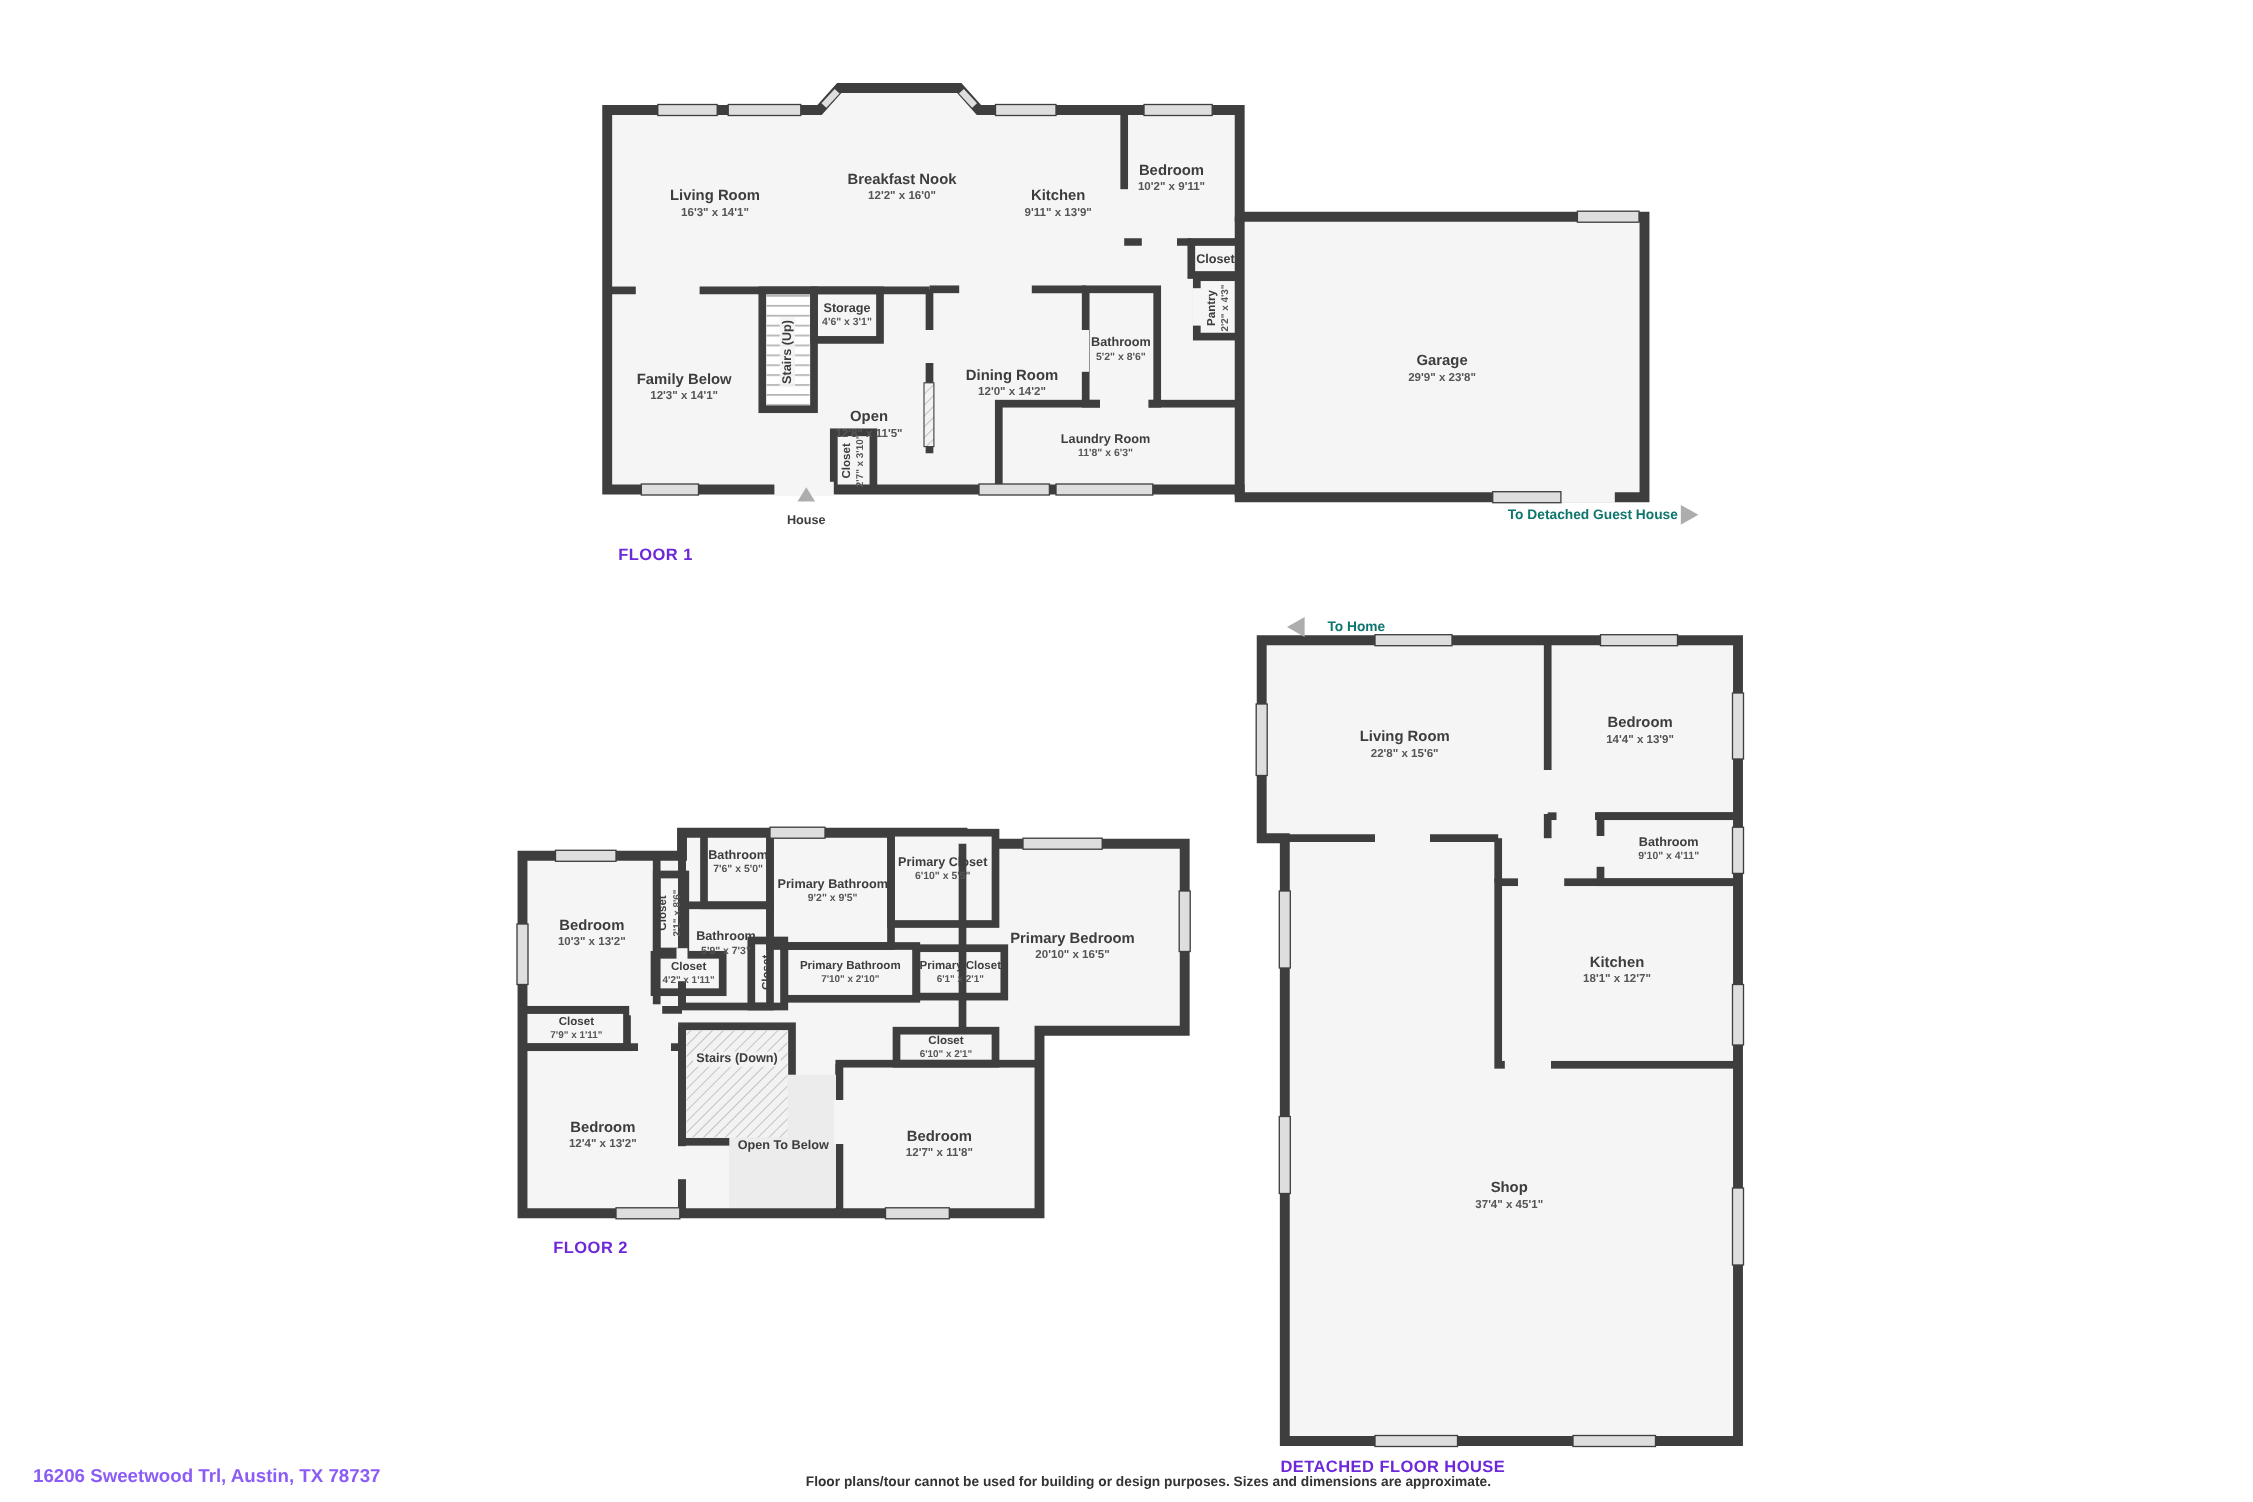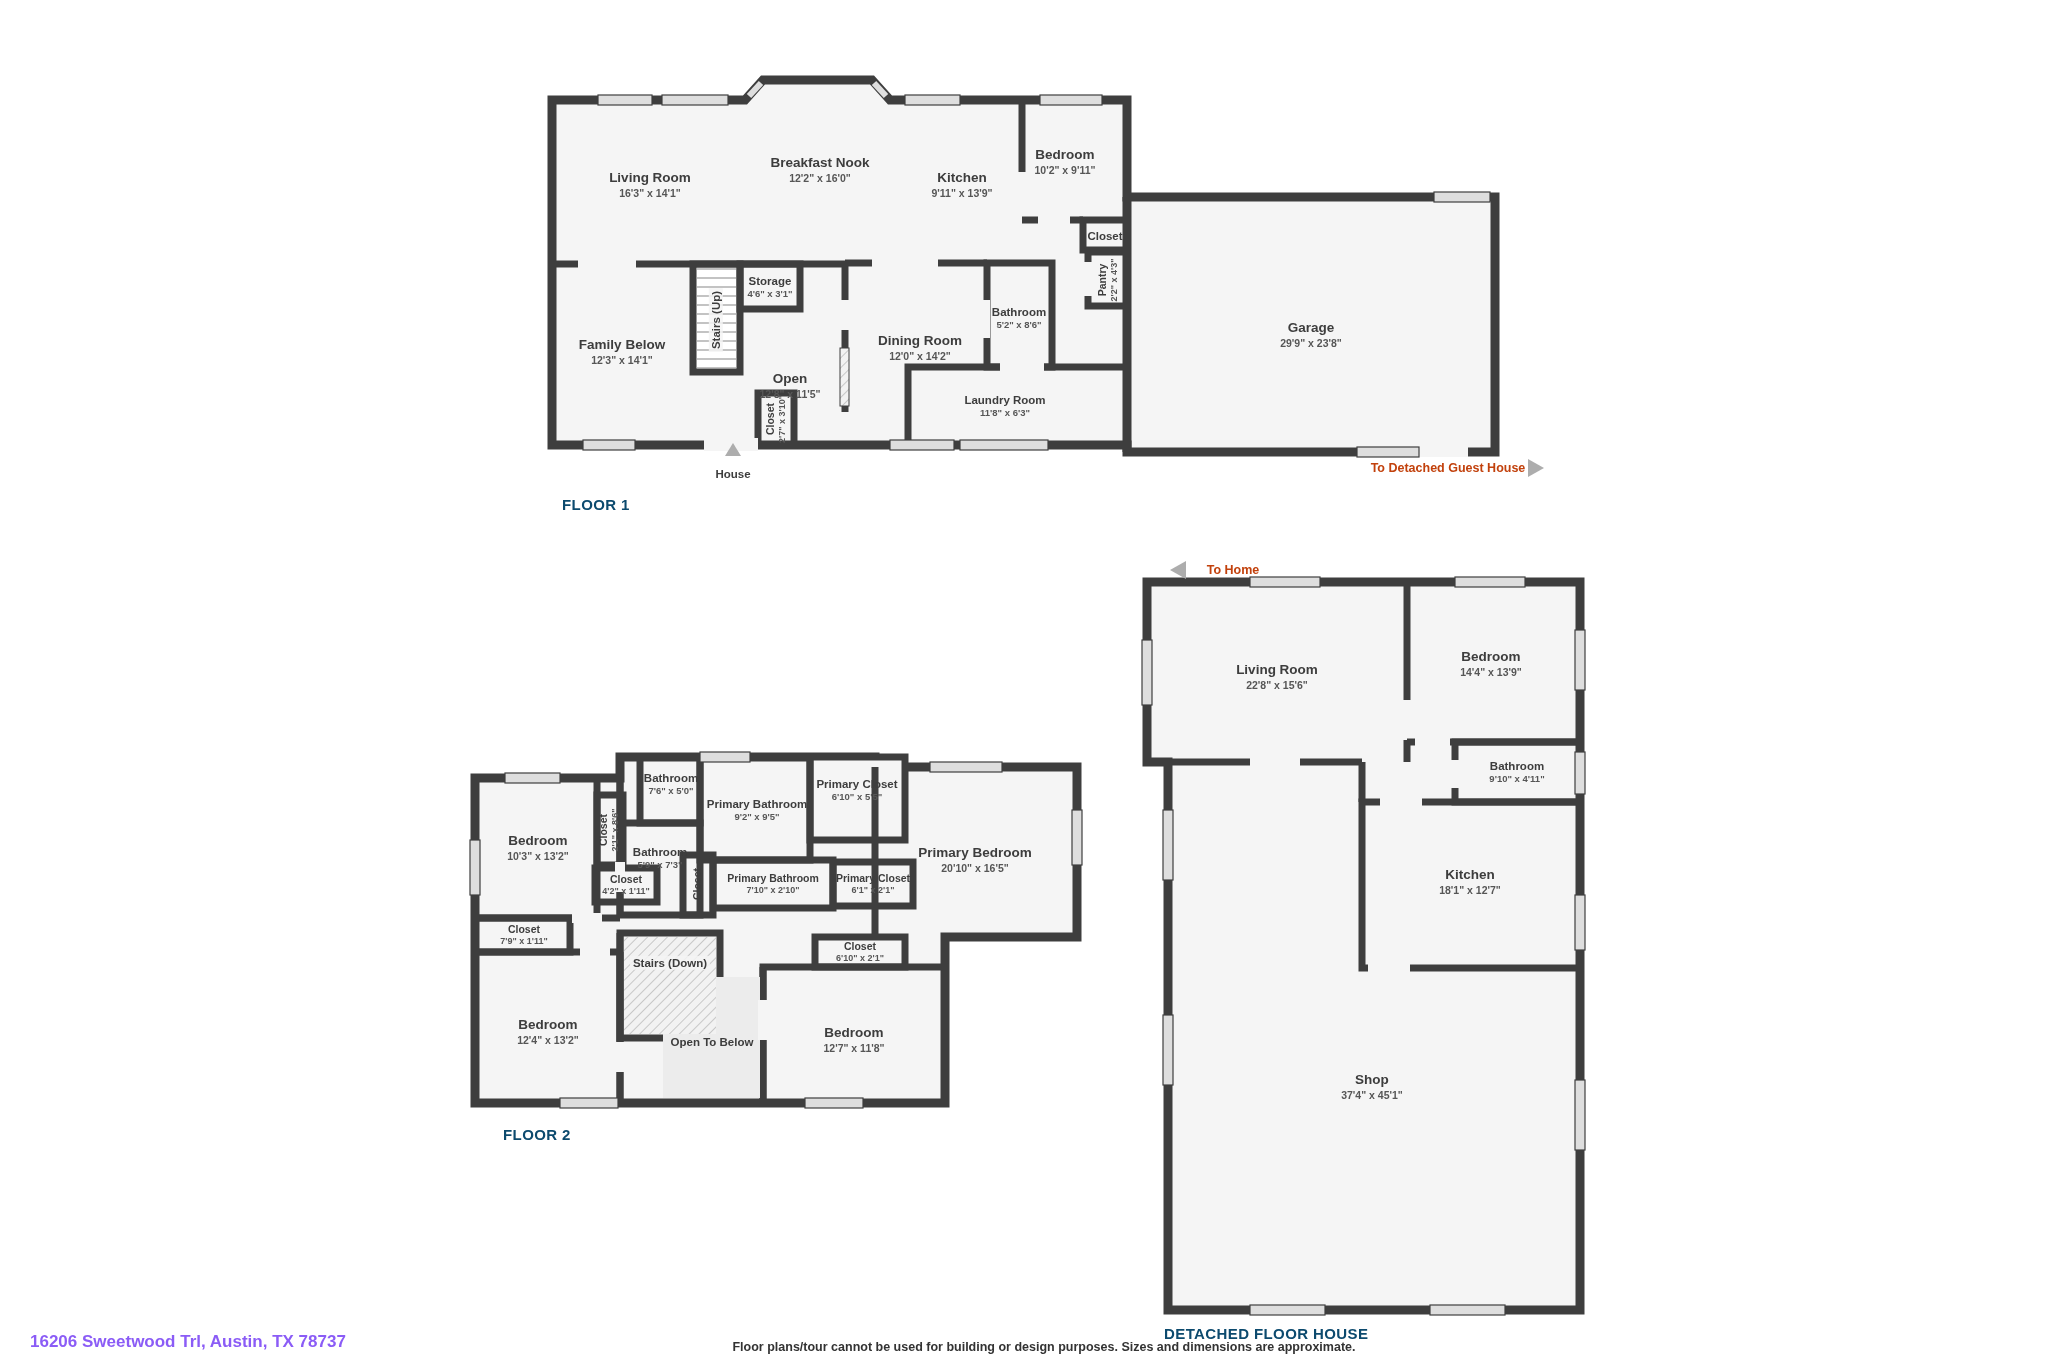--- a/index.html
+++ b/index.html
@@ -9,22 +9,22 @@
   .lbl{position:absolute;transform:translate(-50%,-50%);text-align:center;color:#3d3d3d;
        white-space:nowrap;line-height:1.25;pointer-events:none;}
   .lbl .nm{font-weight:bold;font-size:13.5px;}
   .lbl .dm{font-size:10.5px;font-weight:bold;color:#565656;}
   .lbl.sm .nm{font-size:11.5px;}
   .lbl.sm .dm{font-size:9.5px;}
   .lbl.xs .nm{font-size:10.5px;}
   .lbl.xs .dm{font-size:9px;}
   .lbl.rot{transform:translate(-50%,-50%) rotate(-90deg);}
   .lbl.onhatch{background:rgba(245,245,245,0.85);padding:0 3px;}
-  .section-title{position:absolute;font-weight:bold;font-size:15px;color:#0c4a6e;letter-spacing:.4px;}
-  .nav-label{position:absolute;transform:translate(-50%,-50%);font-weight:bold;font-size:12.5px;color:#c2410c;white-space:nowrap;cursor:pointer;}
+  .section-title{position:absolute;font-weight:bold;font-size:15px;color:#6d28d9;letter-spacing:.4px;}
+  .nav-label{position:absolute;transform:translate(-50%,-50%);font-weight:bold;font-size:12.5px;color:#0f766e;white-space:nowrap;cursor:pointer;}
   .footer-address{position:absolute;left:30px;top:1332px;font-weight:bold;font-size:17px;color:#8b5cf6;}
   .footer-disclaimer{position:absolute;left:719px;top:1340px;width:650px;text-align:center;
        font-weight:bold;font-size:12.5px;color:#333;}
 </style>
 </head>
 <body>
 
 <div class="canvas">
 
 <svg class="plan-svg" width="2048" height="1365" viewBox="0 0 2048 1365">

